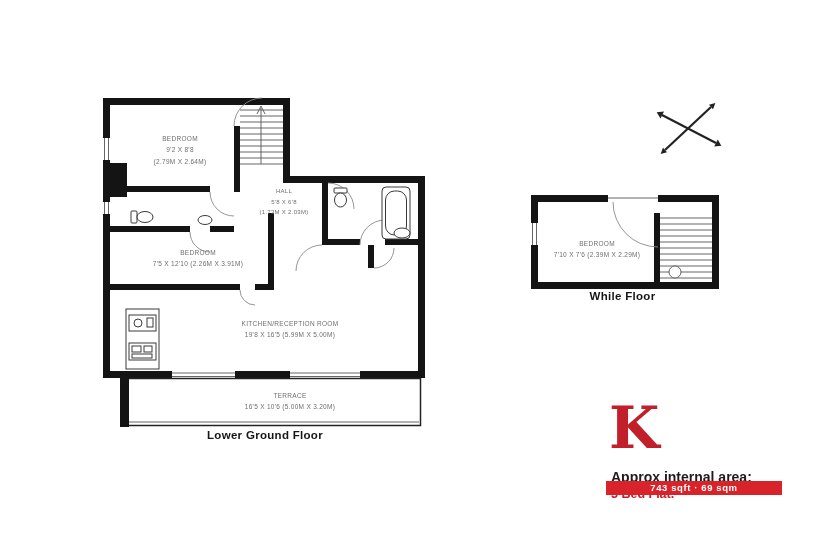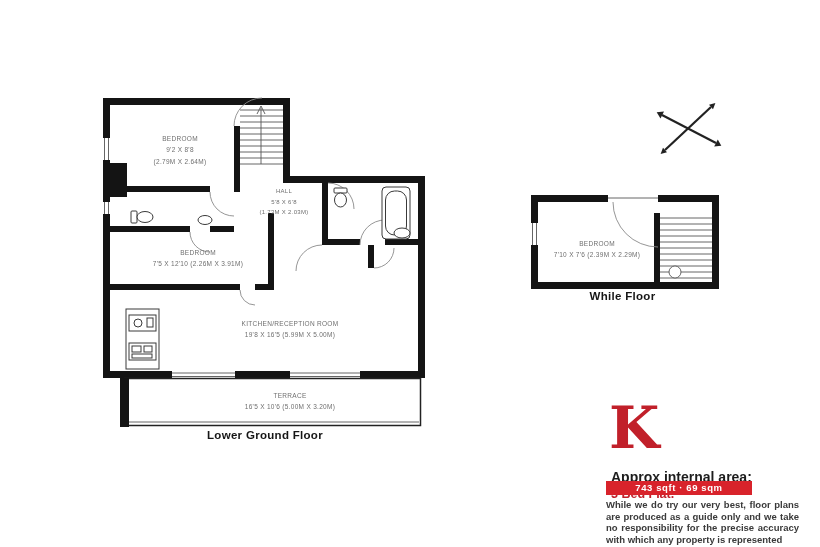--- a/index.html
+++ b/index.html
@@ -12,21 +12,21 @@
   .room-label{position:absolute;text-align:center;color:#6f6f6f;
               font-size:6.5px;line-height:1.75;letter-spacing:.3px;text-transform:uppercase;}
   .room-label span{display:block;}
   .floor-label{position:absolute;text-align:center;color:#161616;
                font-size:11.5px;font-weight:700;letter-spacing:.3px;}
   
   .logo-k{left:609px;top:399px;font-family:"DejaVu Serif",serif;font-weight:700;
           font-size:58px;line-height:1;color:#c1202a;}
   .prop-type{left:611px;top:455px;font-size:12.5px;font-weight:700;color:#c1202a;margin-top:32px;}
   .area-heading{left:611px;top:469px;font-size:14px;font-weight:800;color:#1d1d1d;}
-  .area-bar{left:606px;top:481px;width:146px;height:14px;background:#d8232b;
+  .area-bar{left:606px;top:481px;width:176px;height:14px;background:#d8232b;
             color:#ffffff;font-size:9.5px;font-weight:700;text-align:center;
             line-height:14px;letter-spacing:.6px;}
   .disclaimer{left:606px;top:499px;width:193px;font-size:9.5px;font-weight:700;
               color:#3a3a3a;line-height:1.22;text-align:justify;}
   .wall{fill:#141414;}
   .fix{fill:#ffffff;stroke:#3a3a3a;stroke-width:1;}
   .thin{stroke:#555;stroke-width:.9;fill:none;}
   .arc{stroke:#8a8a8a;stroke-width:.9;fill:none;}
 </style>
 </head>
@@ -180,15 +180,14 @@
   <div class="room-label" style="left:543px;top:238px;width:108px;">
     <span>BEDROOM</span>
     <span>7'10 x 7'6 (2.39m x 2.29m)</span>
   </div>
   <div class="floor-label" style="left:555px;top:290px;width:135px;">While Floor</div>
 
   <div class="abs logo-k">K</div>
   <div class="abs prop-type">3 Bed Flat.</div>
   <div class="abs area-heading">Approx internal area:</div>
   <div class="abs area-bar">743 sqft · 69 sqm</div>
-  <div class="abs disclaimer">While we do try our very best, floor plans are produced as a guide only and we take no responsibility for the precise accuracy with which any property is represented</div>
 
 </div>
 
 </body></html>

